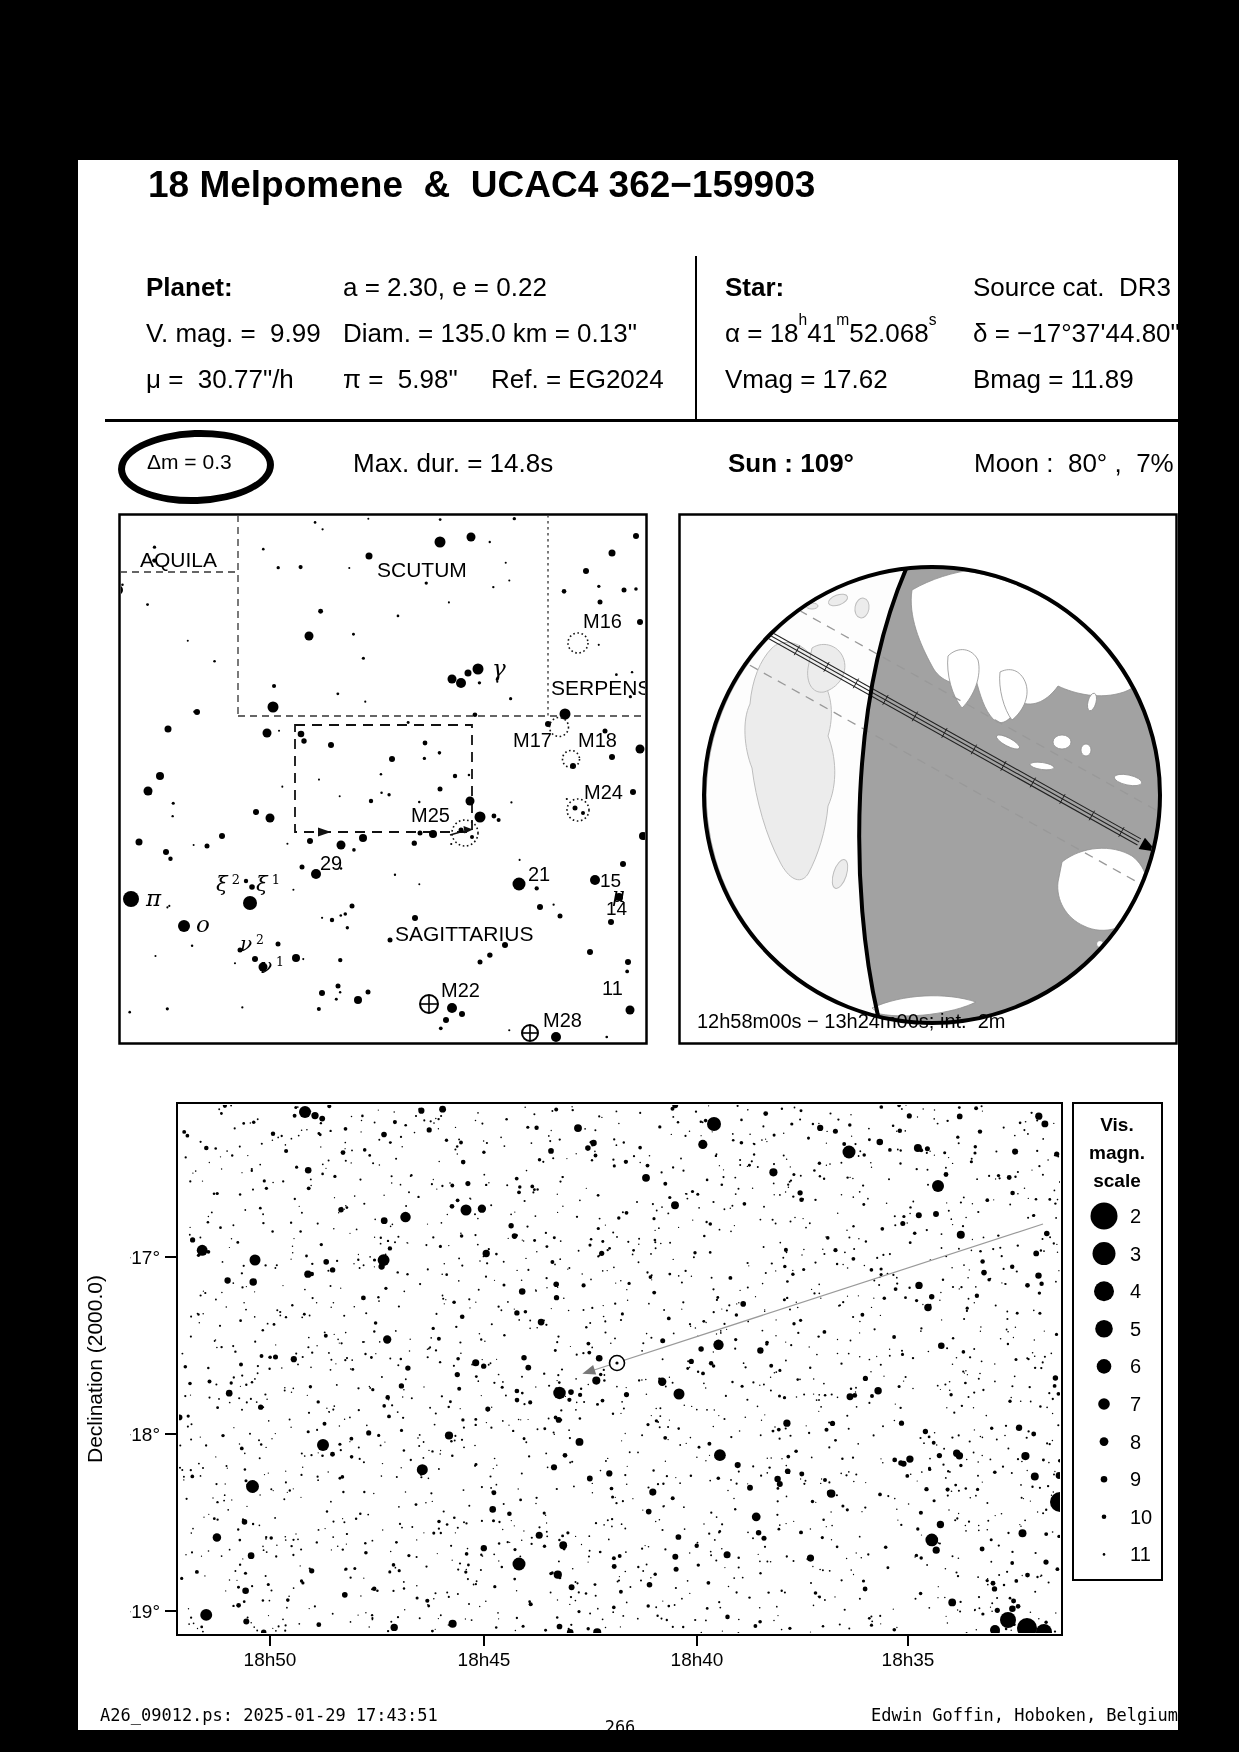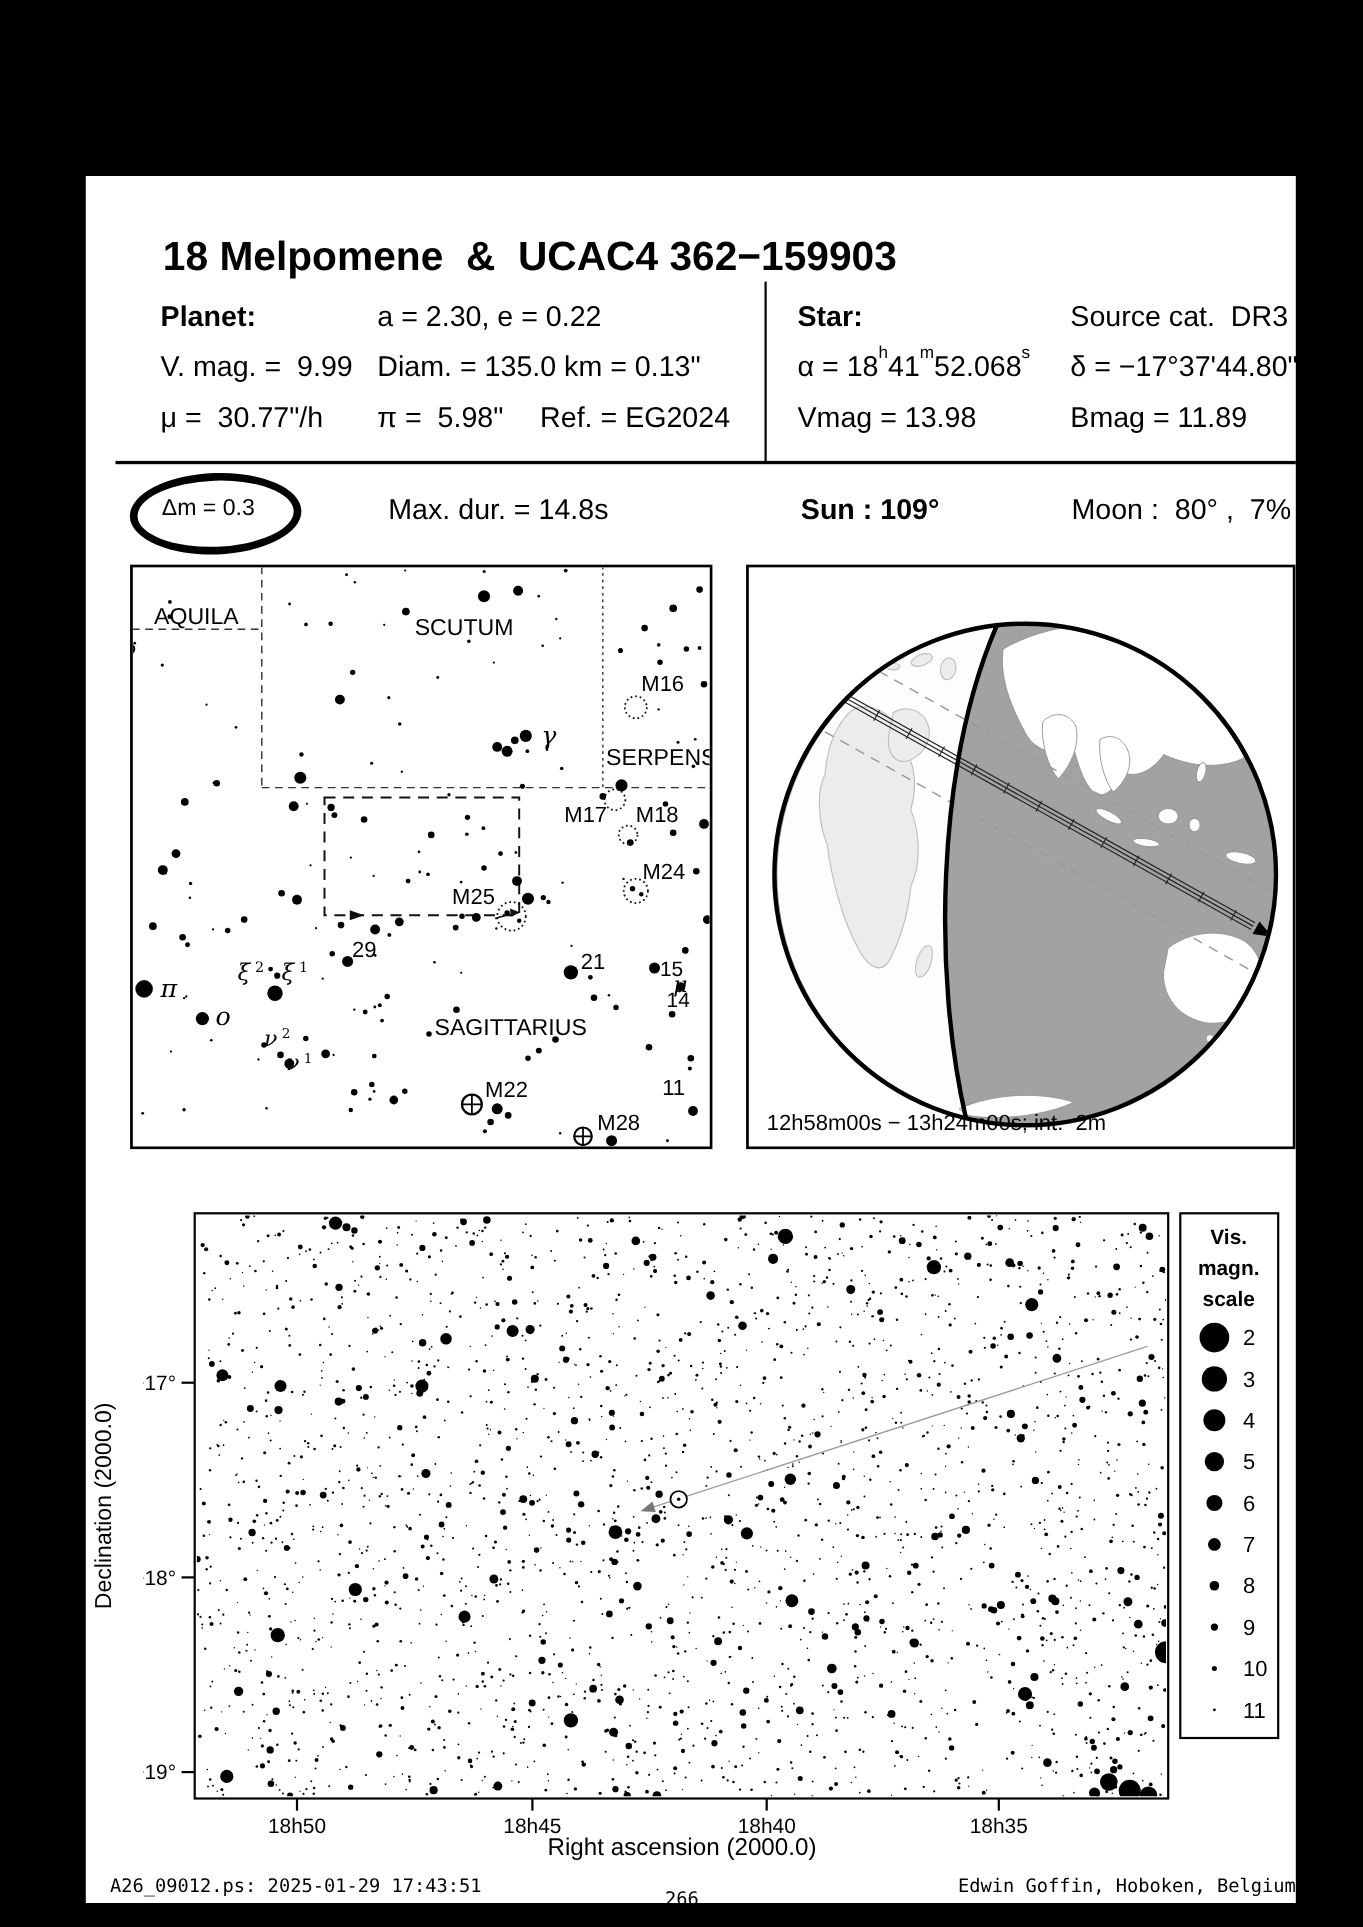--- a/index.html
+++ b/index.html
@@ -1,20 +1,20 @@
 <!DOCTYPE html>
 <html><head>
 <meta charset="utf-8">
 <style>
   html,body{margin:0;padding:0;background:#000;}
   #page{position:relative;width:1239px;height:1752px;background:#000;
         font-family:"Liberation Sans",sans-serif;color:#000;overflow:hidden;}
   .paper{position:absolute;left:78px;top:160px;width:1100px;height:1570px;background:#fff;}
   .abs{position:absolute;white-space:pre;}
-  .title{font-size:37px;font-weight:bold;margin-top:48px;}
+  .title{font-size:37px;font-weight:bold;}
   .subtitle{font-size:29px;}
   .cell{font-size:26px;}
   .cell4{font-size:21px;}
   .b{font-weight:bold;}
   sup.s{font-size:60%;position:relative;top:-0.5em;line-height:0;}
   .vdivider{position:absolute;left:695px;top:256px;width:2px;height:164px;background:#000;}
   .hrule{position:absolute;left:105px;top:419px;width:1073px;height:3px;background:#000;}
   .dm-ellipse{position:absolute;left:118px;top:430px;width:142px;height:60px;
               border:7px solid #000;border-radius:50%;transform:rotate(-2deg);}
   .globe-caption{position:absolute;left:697px;top:1010px;font-size:20px;white-space:pre;}
@@ -39,21 +39,21 @@
   <div class="abs cell" style="left:973px;top:272px;">Source cat.  DR3</div>
 
   <div class="abs cell" style="left:146px;top:318px;">V. mag. =  9.99</div>
   <div class="abs cell" style="left:343px;top:318px;">Diam. = 135.0 km = 0.13"</div>
   <div class="abs cell" style="left:725px;top:318px;"><span>α = 18</span><sup class="s">h</sup><span>41</span><sup class="s">m</sup><span>52.068</span><sup class="s">s</sup></div>
   <div class="abs cell" style="left:973px;top:318px;">δ = −17°37'44.80"</div>
 
   <div class="abs cell" style="left:146px;top:364px;">μ =  30.77"/h</div>
   <div class="abs cell" style="left:343px;top:364px;">π =  5.98"</div>
   <div class="abs cell" style="left:491px;top:364px;">Ref. = EG2024</div>
-  <div class="abs cell" style="left:725px;top:364px;">Vmag = 13.98</div>
+  <div class="abs cell" style="left:725px;top:364px;">Vmag = 17.62</div>
   <div class="abs cell" style="left:973px;top:364px;">Bmag = 11.89</div>
 
   <div class="vdivider"></div>
   <div class="hrule"></div>
 
   <div class="abs cell4" style="left:147px;top:450px;">Δm = 0.3</div>
   <div class="dm-ellipse"></div>
   <div class="abs cell" style="left:353px;top:448px;text-align:right;">Max. dur. = 14.8s</div>
   <div class="abs cell" style="left:728px;top:448px;font-weight:bold;">Sun : 109°</div>
   <div class="abs cell" style="left:974px;top:448px;">Moon :  80° ,  7%</div>
@@ -2825,19 +2825,18 @@
         <circle cx="1104" cy="1441.6" r="4.4" fill="#000"></circle>
         <text x="1130" y="1448.6" font-size="20" font-family="&quot;Liberation Sans&quot;, sans-serif">8</text>
         <circle cx="1104" cy="1479.2" r="3.3" fill="#000"></circle>
         <text x="1130" y="1486.2" font-size="20" font-family="&quot;Liberation Sans&quot;, sans-serif">9</text>
         <circle cx="1104" cy="1516.8" r="2.3" fill="#000"></circle>
         <text x="1130" y="1523.8" font-size="20" font-family="&quot;Liberation Sans&quot;, sans-serif">10</text>
         <circle cx="1104" cy="1554.4" r="1.3" fill="#000"></circle>
         <text x="1130" y="1561.4" font-size="20" font-family="&quot;Liberation Sans&quot;, sans-serif">11</text>
       </g>
     </svg>
-  <div class="xlabel">Right ascension (2000.0)</div>
   <div class="ylabel">Declination (2000.0)</div>
 
   <div class="footer" style="left:100px;">A26_09012.ps: 2025-01-29 17:43:51</div>
   <div class="footer" style="left:540px;width:160px;text-align:center;margin-top:12px;">266</div>
   <div class="footer" style="left:778px;width:400px;text-align:right;">Edwin Goffin, Hoboken, Belgium</div>
 </div>
 
 </body></html>

